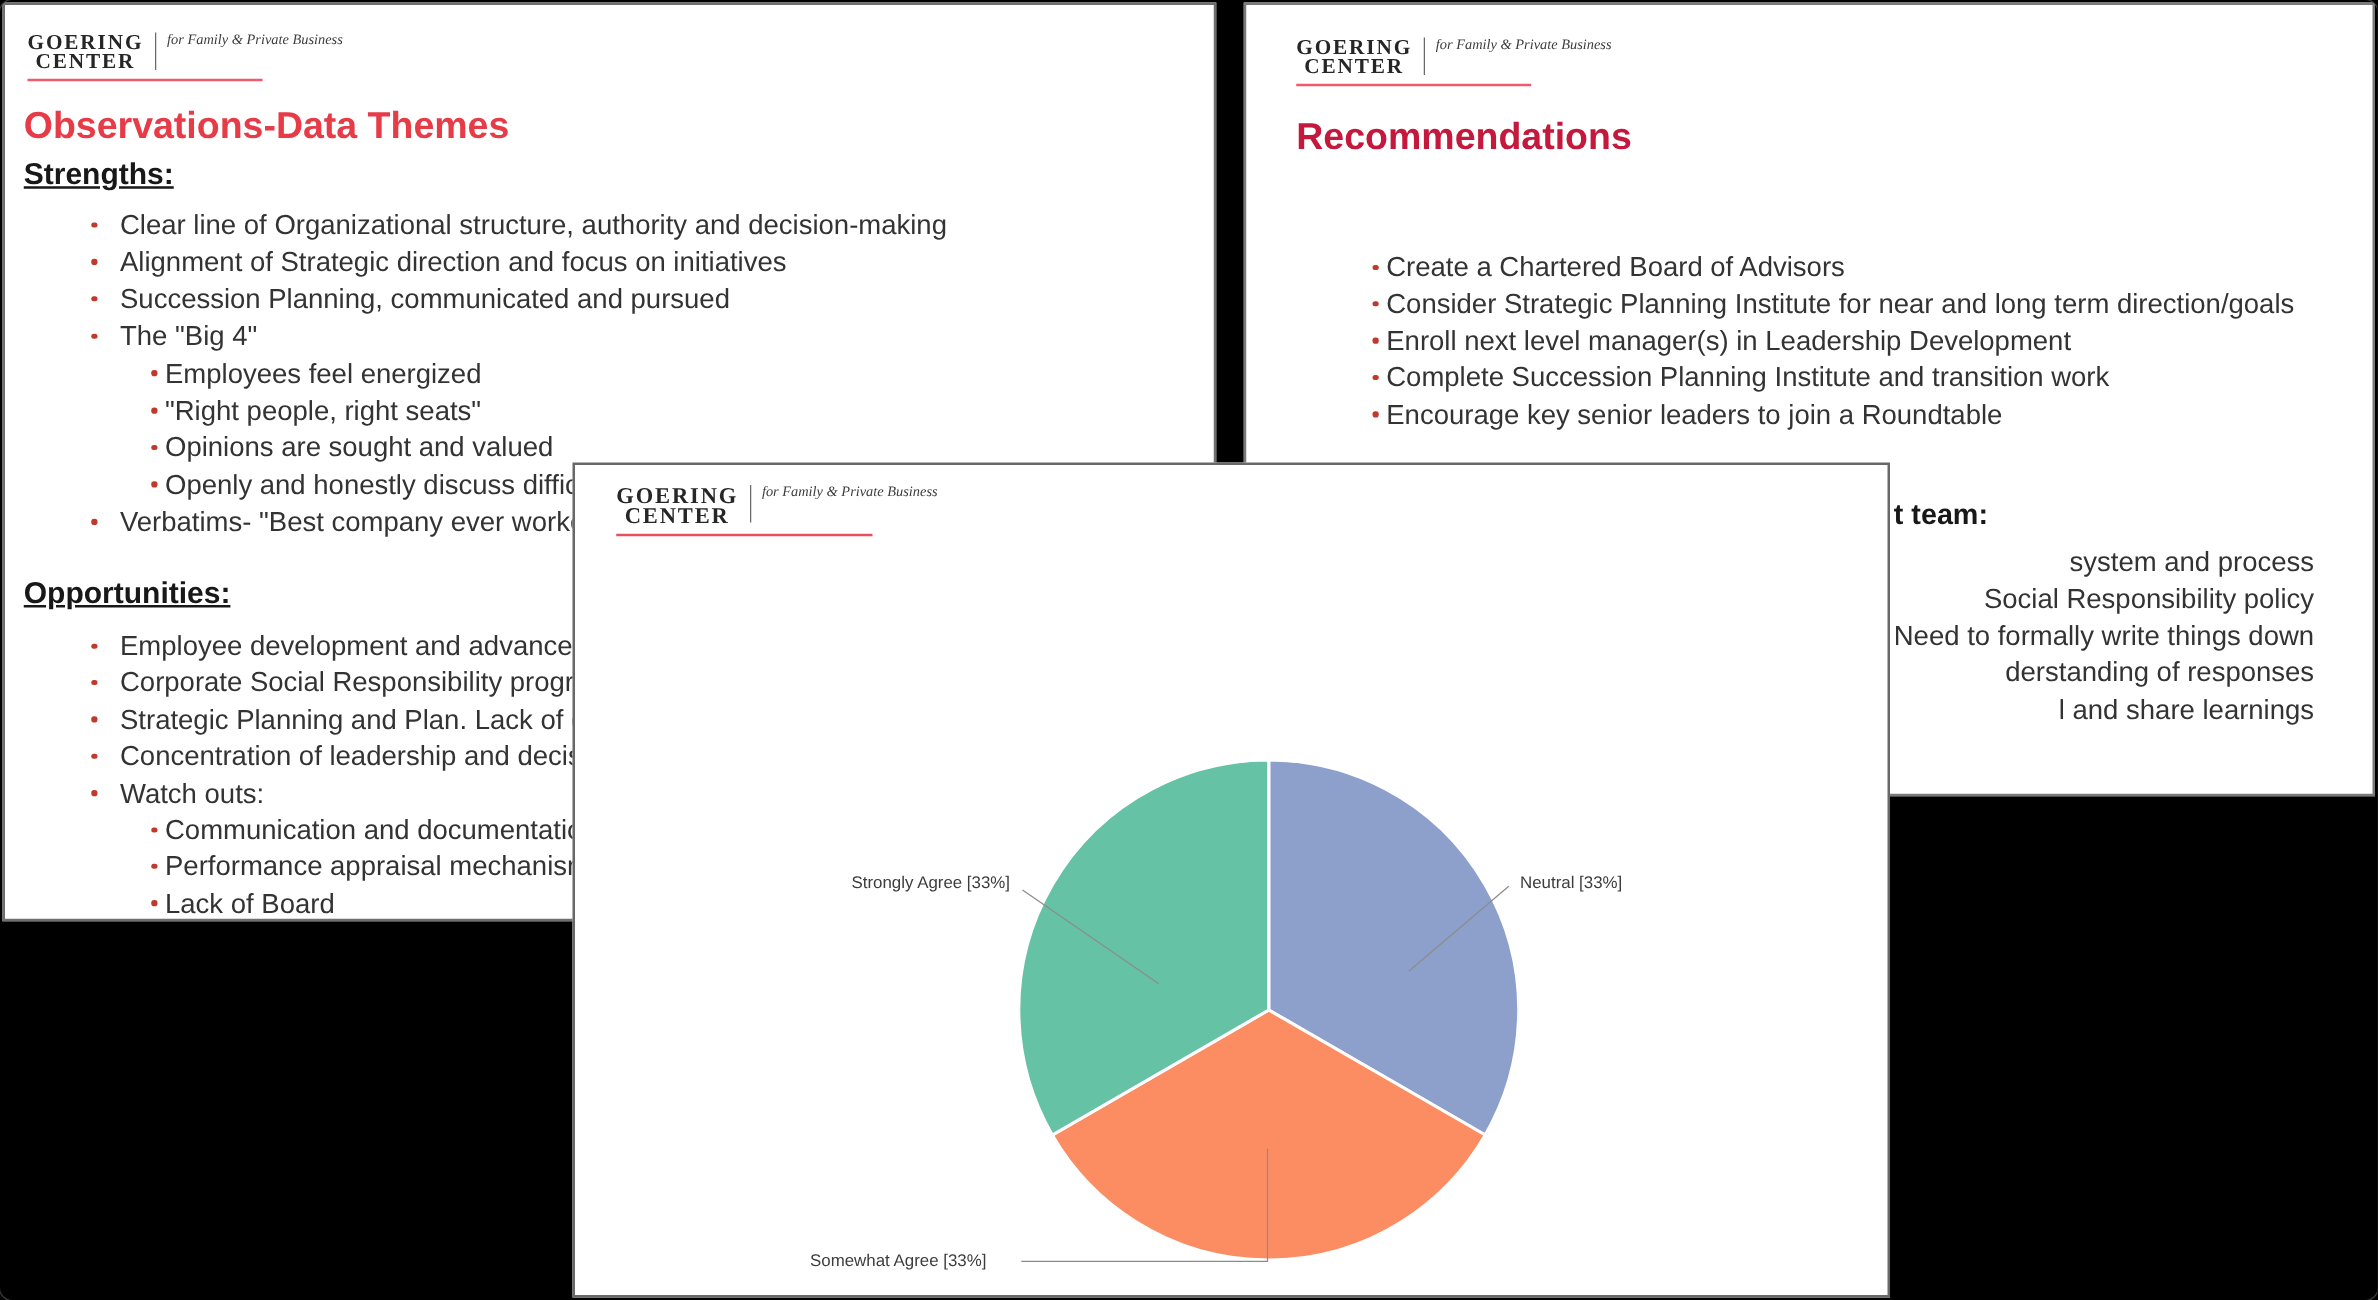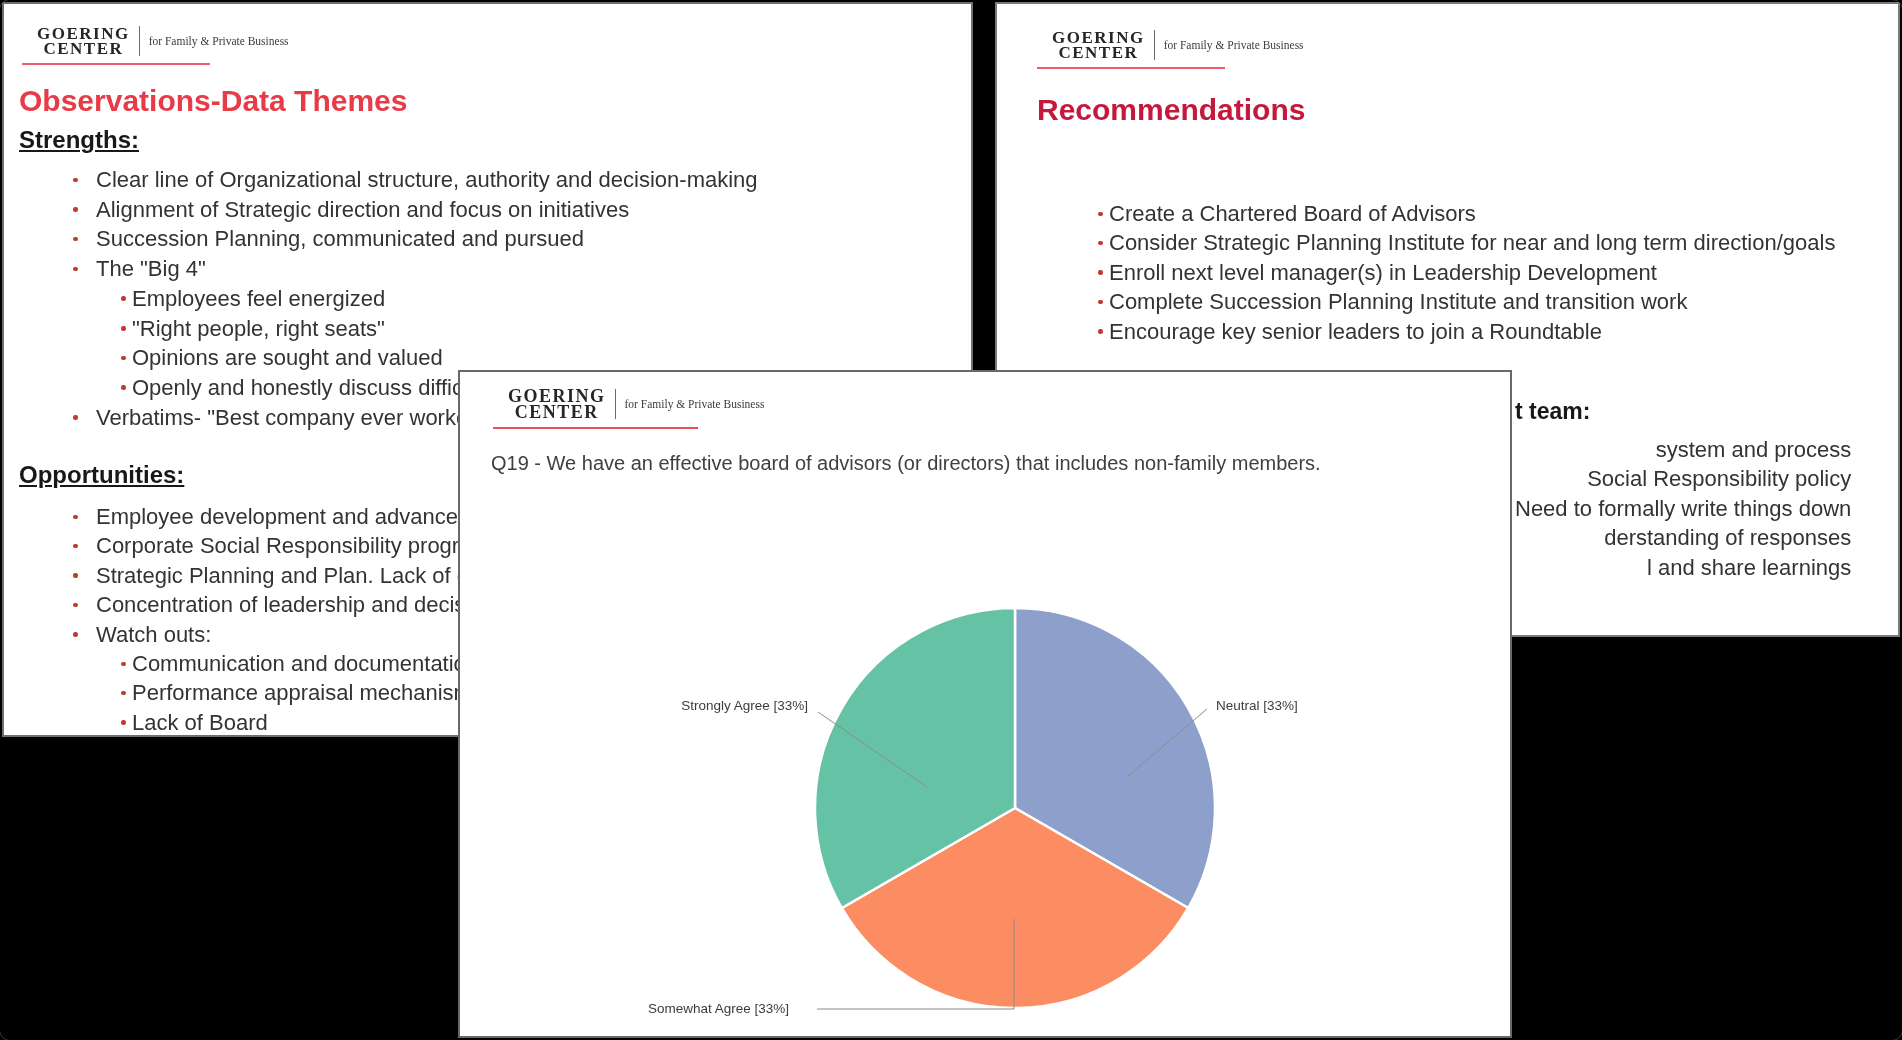--- a/index.html
+++ b/index.html
@@ -8,25 +8,25 @@
   .canvas{position:absolute;inset:0;background:#000;border-radius:10px;overflow:hidden;
           outline:1px solid #3a3a3a;}
 
   .slide{position:absolute;background:#fff;border:2px solid #6f6f6f;box-sizing:border-box;}
   #slide-observations{left:2px;top:2px;width:971px;height:735px;z-index:1;}
   #slide-recommendations{left:995px;top:2px;width:905px;height:635px;z-index:1;border-color:#7a7a7a;}
   #slide-chart{left:458px;top:370px;width:1054px;height:668px;z-index:3;border-color:#686868;}
 
   
   .logo{position:absolute;}
-  .logo-row{display:flex;align-items:center;margin-left:15px;}
+  .logo-row{display:flex;align-items:flex-start;}
   .logo-name{font-family:"Liberation Serif","DejaVu Serif",serif;color:#262626;
              font-size:17px;line-height:15px;letter-spacing:1.5px;text-align:center;font-weight:600;}
   .logo-sep{width:1px;height:30px;background:#6a6a6a;margin:0 9px;}
-  .logo-tag{font-family:"Liberation Serif","DejaVu Serif",serif;
+  .logo-tag{font-family:"Liberation Serif","DejaVu Serif",serif;font-style:italic;
             font-size:11.5px;color:#3c3c3c;white-space:nowrap;}
   .logo-underline{height:2px;background:#ee5a6e;margin-top:7px;}
   #slide-observations .logo{left:18px;top:22px;}
   #slide-observations .logo-underline{width:188px;}
   #slide-recommendations .logo{left:40px;top:26px;}
   #slide-recommendations .logo-underline{width:188px;}
   #slide-chart .logo{left:33px;top:16px;}
   #slide-chart .logo-name{font-size:18px;line-height:16px;}
   #slide-chart .logo-underline{width:205px;background:#e8505e;}
 
@@ -156,21 +156,20 @@
         <div class="logo-name">
           <div>GOERING</div>
           <div>CENTER</div>
         </div>
         <div class="logo-sep"></div>
         <div class="logo-tag">for Family &amp; Private Business</div>
       </div>
       <div class="logo-underline"></div>
     </div>
 
-    <div id="chart-title">Q19 - We have an effective board of advisors (or directors) that includes non-family members.</div>
 
     <svg id="pie" width="400" height="400" viewBox="0 0 400 400">
       <path d="M200,200 L200,0 A200,200 0 0 1 373.2,300 Z" stroke="#ffffff" stroke-width="2.5" fill="#8da0cb"></path>
       <path d="M200,200 L373.2,300 A200,200 0 0 1 26.8,300 Z" stroke="#ffffff" stroke-width="2.5" fill="#fc8d62"></path>
       <path d="M200,200 L26.8,300 A200,200 0 0 1 200,0 Z" stroke="#ffffff" stroke-width="2.5" fill="#66c2a5"></path>
     </svg>
 
     <svg id="leader-lines" width="1050" height="664">
       <line x1="358" y1="340" x2="467" y2="415" stroke="#8c8c8c" stroke-width="1"></line>
       <line x1="747" y1="337" x2="667" y2="405" stroke="#8c8c8c" stroke-width="1"></line>

